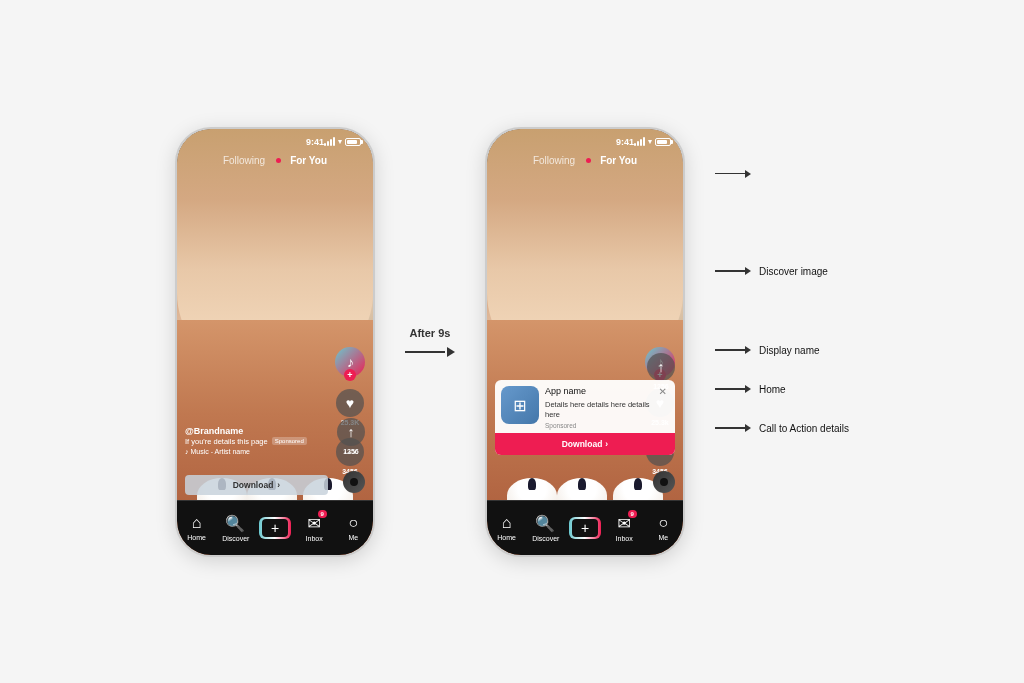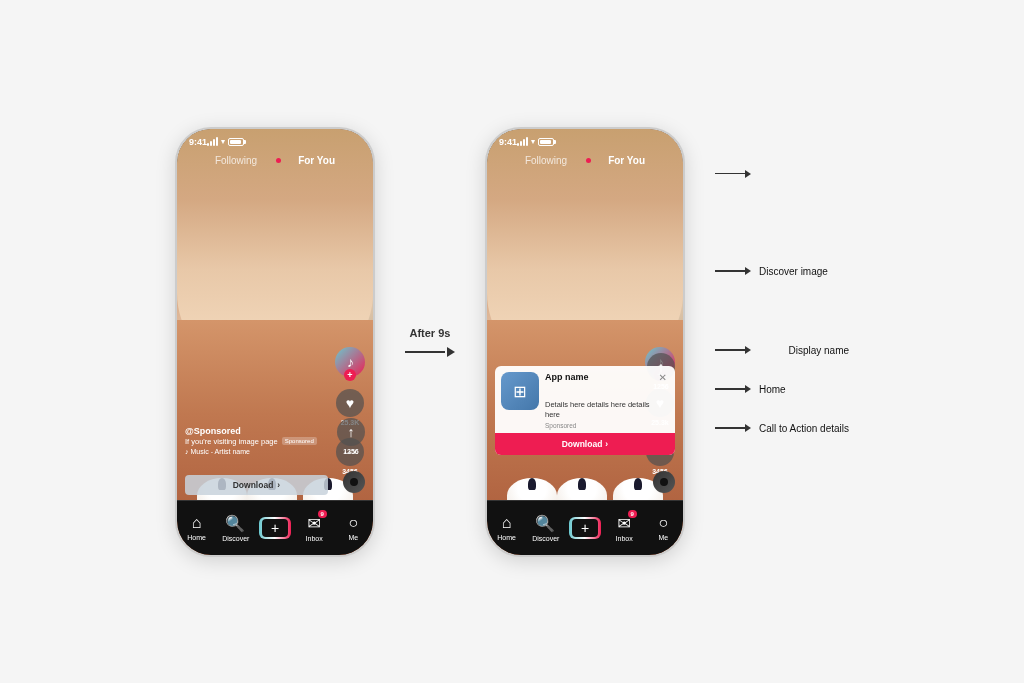--- a/index.html
+++ b/index.html
@@ -92,21 +92,21 @@
     .cupcake-2 { left: 70px; }
     .cupcake-3 { right: 20px; }
 
     
     .phone-topbar {
       position: absolute;
       top: 0; left: 0; right: 0;
       height: 22px;
       display: flex;
       align-items: center;
-      justify-content: flex-start;
+      justify-content: flex-end;
       padding: 4px 12px 0;
       z-index: 10;
     }
     .phone-time {
       color: #fff;
       font-size: 9px;
       font-weight: 700;
     }
     .phone-status {
       display: flex;
@@ -216,21 +216,21 @@
       font-weight: 700;
     }
 
     
     .phone-tabbar {
       position: absolute;
       top: 20px; left: 0; right: 0;
       display: flex;
       align-items: center;
       justify-content: center;
-      gap: 12px;
+      gap: 4px;
       z-index: 10;
       padding: 4px 0;
     }
     .tab-item {
       color: rgba(255,255,255,0.75);
       font-size: 10px;
       font-weight: 500;
       padding: 2px 5px;
     }
     .tab-item.active {
@@ -379,28 +379,28 @@
     }
     .ad-app-icon-inner {
       color: #fff;
       font-size: 16px;
     }
     .ad-text-area {
       flex: 1;
     }
     .ad-app-name {
       font-size: 9px;
-      font-weight: 700;
+      font-weight: 400;
       color: #111;
     }
     .ad-details {
       font-size: 7.5px;
       color: #333;
       line-height: 1.3;
-      margin-top: 18px;
+      margin-top: 4px;
     }
     .ad-sponsored {
       font-size: 6.5px;
       color: #888;
       margin-top: 2px;
     }
     .ad-close {
       font-size: 10px;
       color: #888;
       padding: 0 2px;
@@ -545,23 +545,23 @@
           <div class="action-icon-circle">♥</div>
           <span class="action-count">25.3K</span>
         </div>
         <div class="action-btn">
           <div class="action-icon-circle">⋯</div>
           <span class="action-count">3456</span>
         </div>
       </div>
 
       <div style="position:absolute;bottom:100px;left:8px;right:55px;z-index:10;">
-        <div class="brandname">@Sponsored</div>
+        <div class="brandname">@Brandname</div>
         <div class="description">
-          <span>If you're visiting image page</span>
+          <span>If you're details this page</span>
           <span class="sponsored-badge">Sponsored</span>
         </div>
         <div class="music-row">♪ Music - Artist name</div>
       </div>
 
       <div style="position:absolute;right:8px;bottom:100px;z-index:10;display:flex;flex-direction:column;align-items:center;gap:2px;">
         <div class="action-icon-circle">↑</div>
         <span class="action-count">1256</span>
       </div>
 
@@ -742,21 +742,21 @@
     </div>
 
     <div class="annotation-row" style="margin-top:60px;">
       <div class="annotation-arrow">
         <div class="ann-shaft"></div>
         <div class="ann-head"></div>
       </div>
       <div class="annotation-text">Discover image</div>
     </div>
 
-    <div class="annotation-row" style="margin-top:40px;justify-content:space-between;">
+    <div class="annotation-row" style="margin-top:40px;">
       <div class="annotation-arrow">
         <div class="ann-shaft"></div>
         <div class="ann-head"></div>
       </div>
       <div class="annotation-text">Display name</div>
     </div>
 
     <div class="annotation-row">
       <div class="annotation-arrow">
         <div class="ann-shaft"></div>

